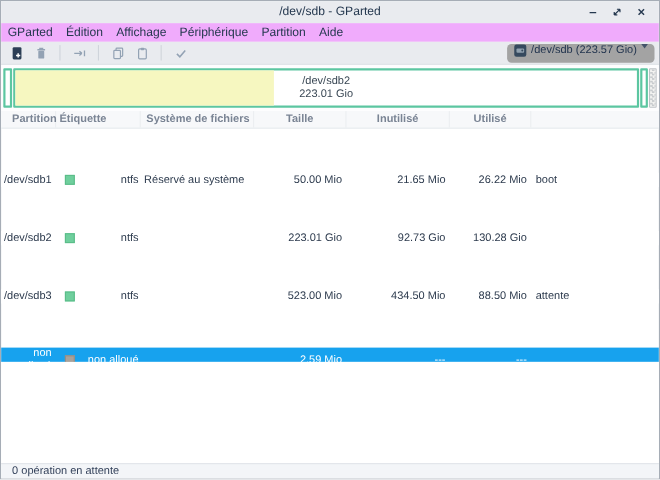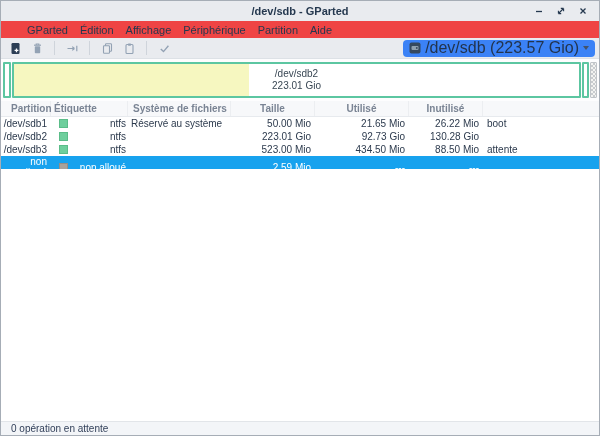--- a/index.html
+++ b/index.html
@@ -9,40 +9,40 @@
     display:flex; flex-direction:column; overflow:hidden;
     color:#2c3a4d; font-size:11px;
   }
   
   .titlebar{
     height:20px; background:#e9ebef; position:relative;
     display:flex; align-items:center; flex:0 0 auto;
   }
   .title{
     position:absolute; left:0; right:0; text-align:center;
-    font-weight:700; font-size:11px; color:#25384f;
+    font-weight:400; font-size:11px; color:#25384f;
   }
   .win-controls{ margin-left:auto; display:flex; align-items:center; gap:6px; padding-right:8px; z-index:2; }
   .win-btn{ width:16px; height:14px; display:flex; align-items:center; justify-content:center; cursor:default; }
   .win-btn svg{ display:block; }
   .menubar{
-    height:17px; background:#ef4444; display:flex; align-items:center;
-    padding-left:20px; flex:0 0 auto;
+    height:17px; background:#f0abfc; display:flex; align-items:center;
+    padding-left:0; flex:0 0 auto;
   }
   .menu-item{ padding:0 6px; font-size:11px; color:#25384f; cursor:default; }
   .toolbar{
     height:21px; background:#e9ebef; display:flex; align-items:center;
     padding-left:3px; flex:0 0 auto; border-bottom:1px solid #dde1e6;
   }
   .tool-btn{ width:22px; height:19px; display:flex; align-items:center; justify-content:center; border-radius:3px; }
   .tool-sep{ width:1px; height:14px; background:#cfd4db; margin:0 6px; }
   .device-combo{
-    margin-left:auto; margin-right:4px; height:17px; background:#3b82f6;
-    border-radius:4px; display:flex; align-items:center; gap:4px; padding:0 6px;
-    font-size:16px; color:#22344e;
+    margin-left:auto; margin-right:4px; height:17px; background:#a3a3a3;
+    border-radius:4px; display:flex; gap:4px; padding:0 6px;
+    font-size:10px; color:#22344e;
   }
   .combo-caret{ width:0; height:0; border-left:3.5px solid transparent; border-right:3.5px solid transparent; border-top:4px solid #44536a; }
   
   .disk-area{ background:#fdfdfe; padding:3px 2px 3px 2px; flex:0 0 auto; }
   .disk-bar{ height:36px; display:flex; gap:1px; }
   .seg{ border:2px solid #5cc6a1; background:#fff; border-radius:1px; }
   .seg-sdb1{ width:8px; flex:0 0 auto; }
   .seg-sdb2{ flex:1 1 auto; position:relative; display:flex; flex-direction:column; align-items:center; justify-content:center; }
   .seg-used{ position:absolute; left:0; top:0; bottom:0; background:#f6f7c0; }
   .seg-label{ position:relative; z-index:1; font-size:10px; line-height:12px; color:#394754; text-align:center; }
@@ -56,21 +56,21 @@
   .prow, .phead{
     display:grid;
     grid-template-columns:50px 77px 103px 84px 94px 74px 1fr;
     align-items:center;
   }
   .phead{ height:16px; background:#f7f8fa; border-bottom:1px solid #e7eaee; font-size:10px; color:#7a8494; font-weight:700; }
   .phead .hc{ height:100%; display:flex; align-items:center; border-right:1px solid #eceef1; }
   .hc-left{ justify-content:flex-start; }
   .hc-center{ justify-content:center; }
   .hc.pl10{ padding-left:10px; } .hc.pl5{ padding-left:5px; } .hc.pl3{ padding-left:3px; }
-  .prow{ height:13px; font-size:10px; color:#2c3a4d; background:#fff; }
+  .prow{ height:13px; font-size:10px; color:#2c3a4d; background:#fff;margin-top:40px; }
   .prow.selected{ background:#17a2ee; color:#ffffff; }
   .cell-part{ text-align:right; padding-right:4px; }
   .cell-fs{ display:flex; align-items:center; height:100%; }
   .swatch{ width:9px; height:9px; margin-left:8px; flex:0 0 auto; }
   .swatch-ntfs{ background:#6fcf9d; border:1px solid #5bbd89; }
   .swatch-gray{ background:#a8a29b; border:1px solid #948e86; }
   .fs-name{ flex:1; text-align:right; padding-right:2px; }
   .cell-label{ padding-left:3px; white-space:nowrap; overflow:hidden; }
   .cell-num{ text-align:right; padding-right:4px; }
   .cell-flags{ padding-left:4px; }
@@ -179,22 +179,22 @@
       <div class="seg-unalloc"></div>
     </div>
   </div>
 
   <div class="ptable">
     <div class="phead">
       <div class="hc hc-left pl10">Partition</div>
       <div class="hc hc-left pl3">Étiquette</div>
       <div class="hc hc-left pl5">Système de fichiers</div>
       <div class="hc hc-center">Taille</div>
+      <div class="hc hc-center">Inutilisé</div>
       <div class="hc hc-center">Utilisé</div>
-      <div class="hc hc-center">Inutilisé</div>
     </div>
 
     <div class="prow">
       <div class="cell-part">/dev/sdb1</div>
       <div class="cell-fs">
         <span class="swatch swatch-ntfs"></span>
         <span class="fs-name">ntfs</span>
       </div>
       <div class="cell-label">Réservé au système</div>
       <div class="cell-num">50.00 Mio</div>

